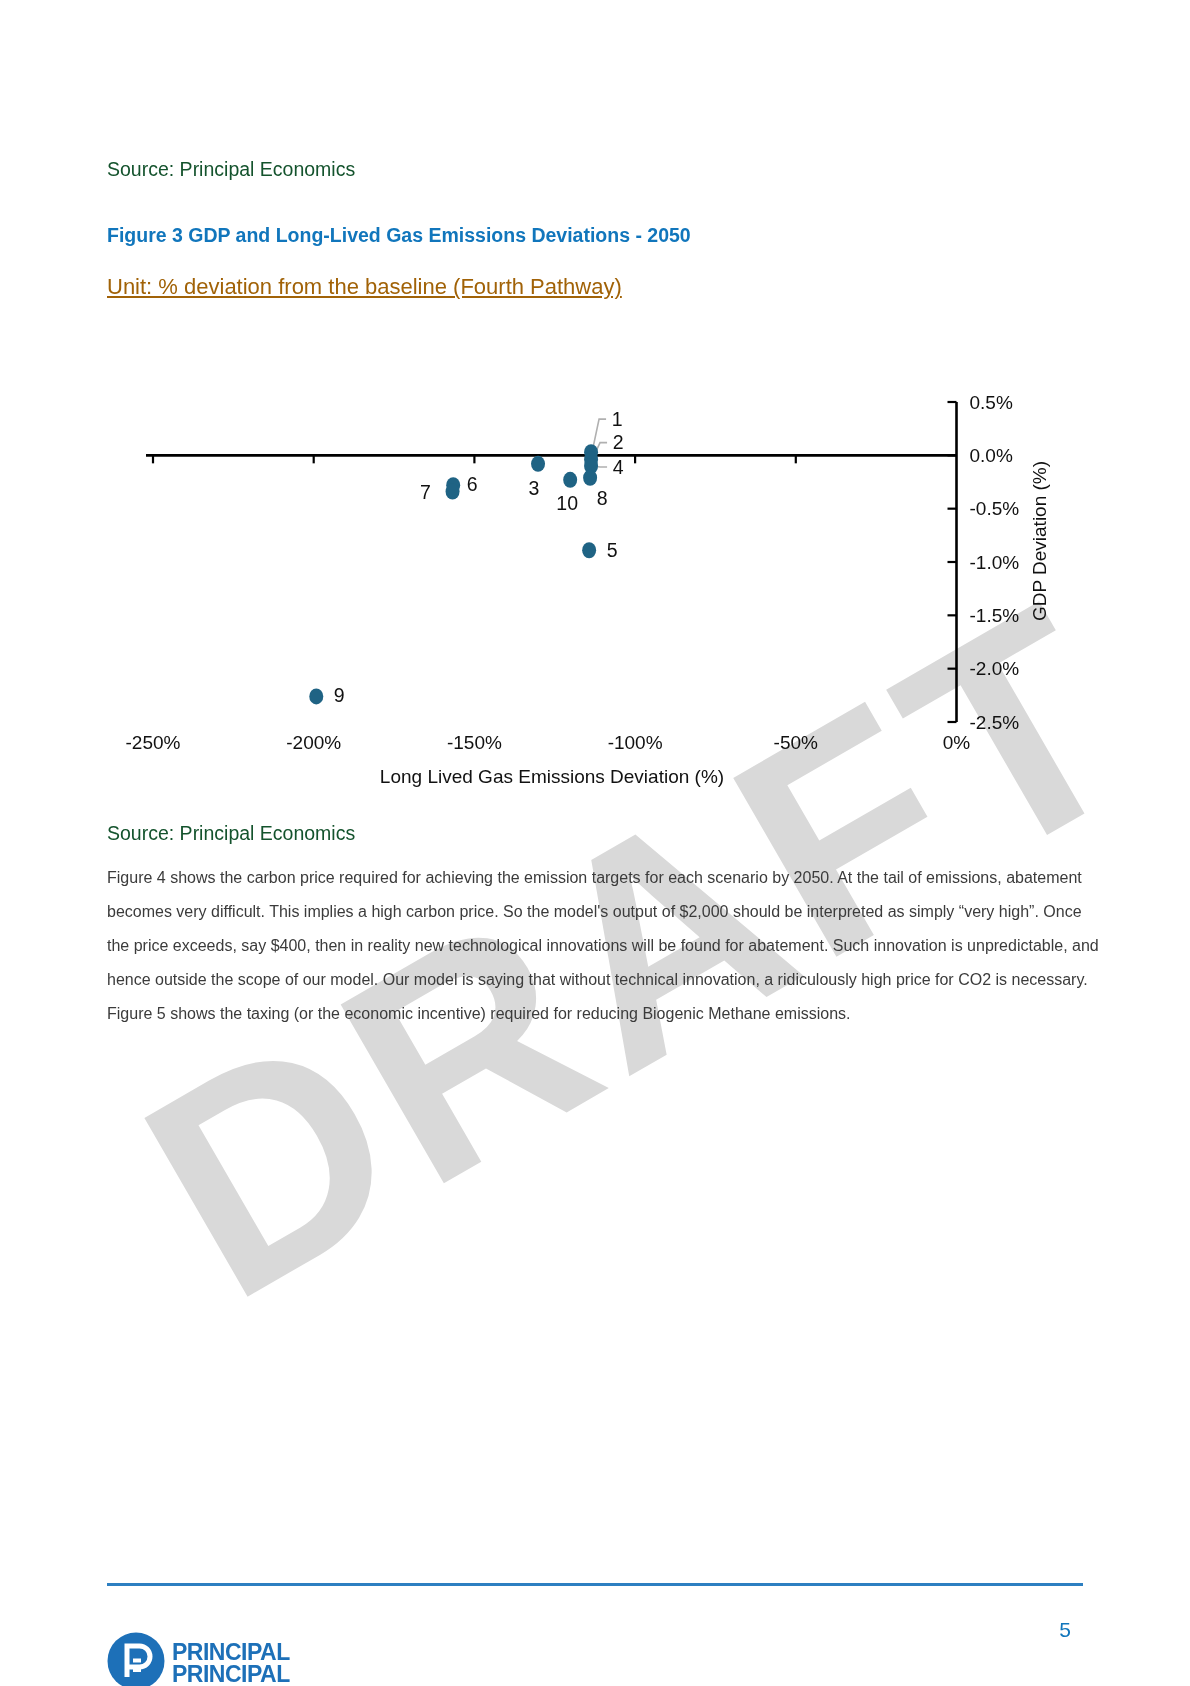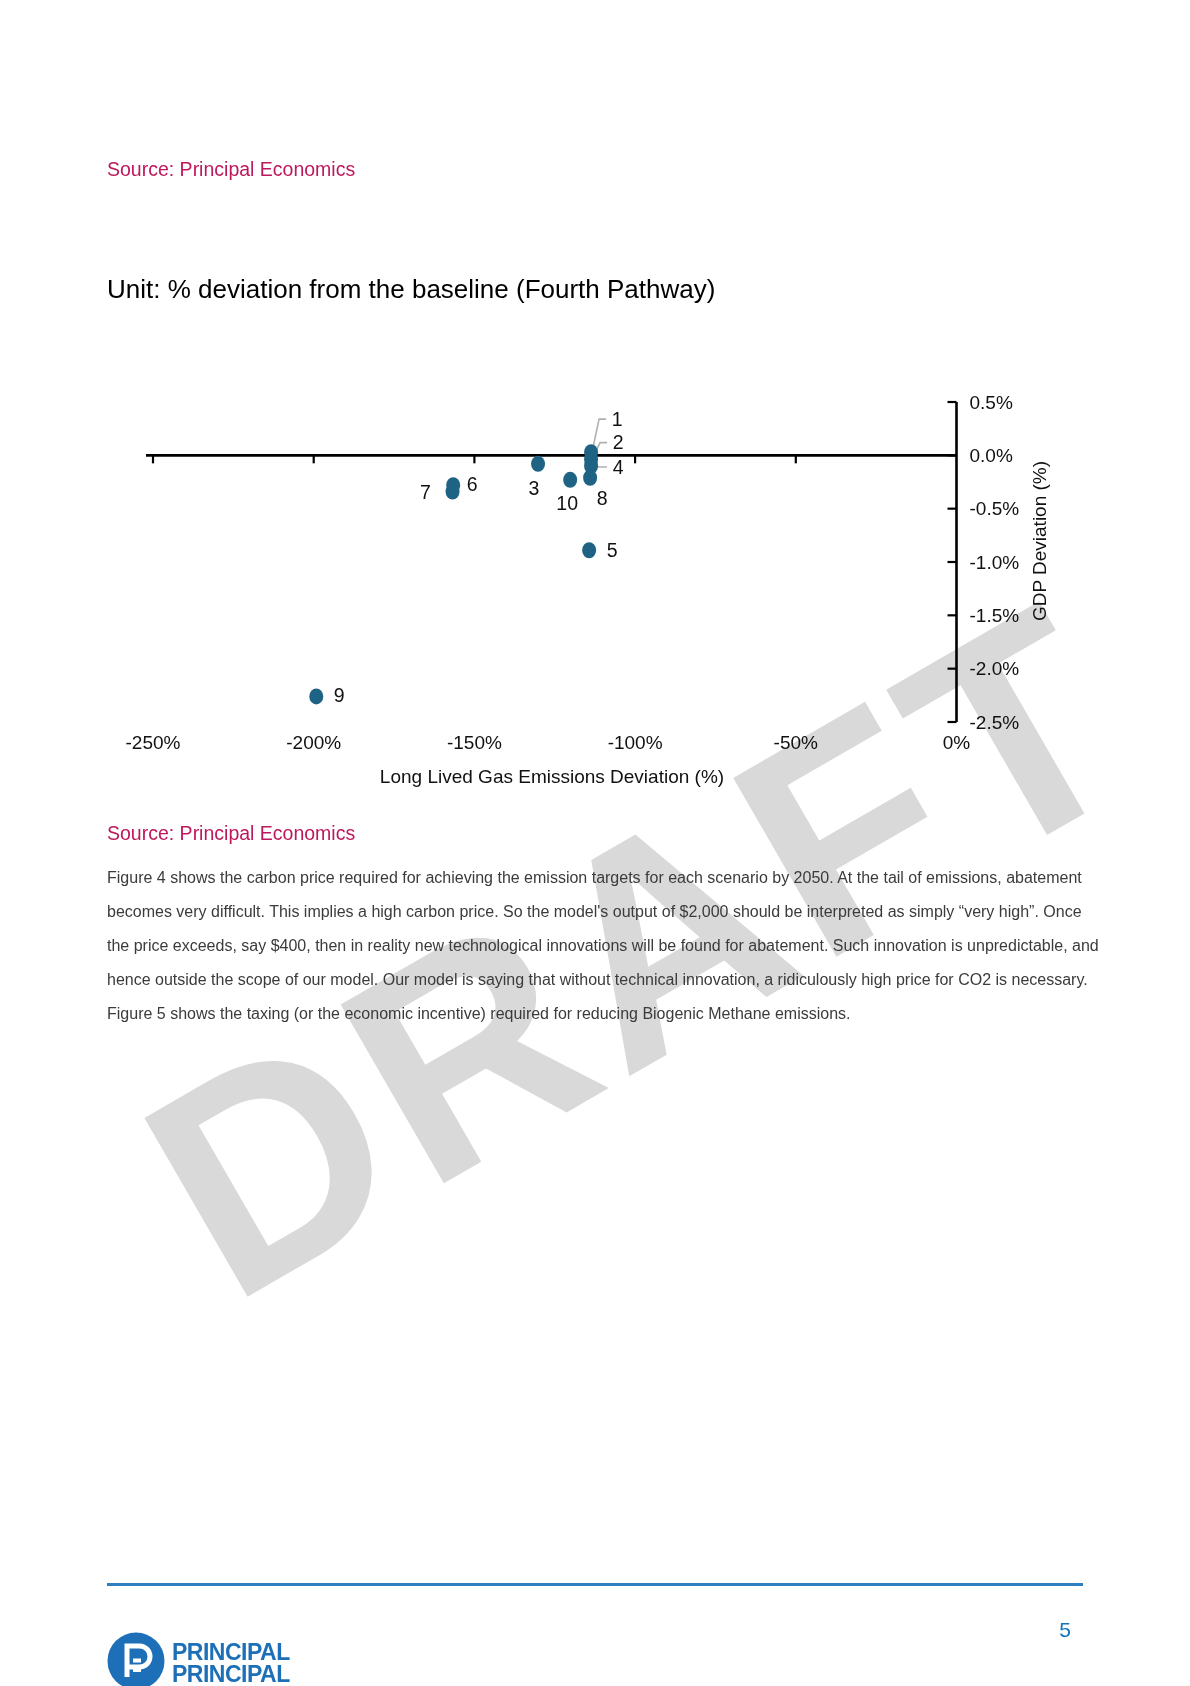--- a/index.html
+++ b/index.html
@@ -7,27 +7,27 @@
     position:relative;
     width:1190px;height:1686px;
     background:#ffffff;
     margin:0 auto;
     overflow:hidden;
     font-family:"Liberation Sans", sans-serif;
     color:#3b3b3b;
   }
   .abs{position:absolute;}
   .source-line{
-    font-size:19.5px;color:#be185d;z-index:2;
+    font-size:19.5px;color:#14532d;z-index:2;
   }
   .figure-title{
     font-size:19.5px;font-weight:bold;color:#1176bc;z-index:2;margin:0;
   }
   .unit-line{
-    font-size:26px;color:#000000;z-index:2;
+    font-size:22px;color:#a16207;z-index:2;text-decoration:underline;
   }
   .body-paragraph{
     width:995px;
     font-size:16px;
     line-height:34px;
     color:#3b3b3b;
     z-index:2;
     margin:0;
   }
   .watermark{
@@ -68,20 +68,21 @@
 </style>
 </head>
 <body>
 
 <div class="page">
 
   <div class="abs watermark">DRAFT</div>
 
   <div class="abs source-line" style="left:107px;top:158px;">Source: Principal Economics</div>
 
+  <h2 class="abs figure-title" style="left:107px;top:224px;">Figure 3 GDP and Long-Lived Gas Emissions Deviations - 2050</h2>
 
   <div class="abs unit-line" style="left:107px;top:274px;">Unit: % deviation from the baseline (Fourth Pathway)</div>
 
   <svg id="chart-svg" class="abs" width="1190" height="1686" viewBox="0 0 1190 1686">
       <line x1="146" y1="455.3333333333333" x2="956.5" y2="455.3333333333333" stroke="#000000" stroke-width="2.6"></line>
       <line x1="153" y1="455.3333333333333" x2="153" y2="463.3333333333333" stroke="#000000" stroke-width="2.2"></line>
       <line x1="313.70000000000005" y1="455.3333333333333" x2="313.70000000000005" y2="463.3333333333333" stroke="#000000" stroke-width="2.2"></line>
       <line x1="474.40000000000003" y1="455.3333333333333" x2="474.40000000000003" y2="463.3333333333333" stroke="#000000" stroke-width="2.2"></line>
       <line x1="635.0999999999999" y1="455.3333333333333" x2="635.0999999999999" y2="463.3333333333333" stroke="#000000" stroke-width="2.2"></line>
       <line x1="795.8000000000001" y1="455.3333333333333" x2="795.8000000000001" y2="463.3333333333333" stroke="#000000" stroke-width="2.2"></line>

